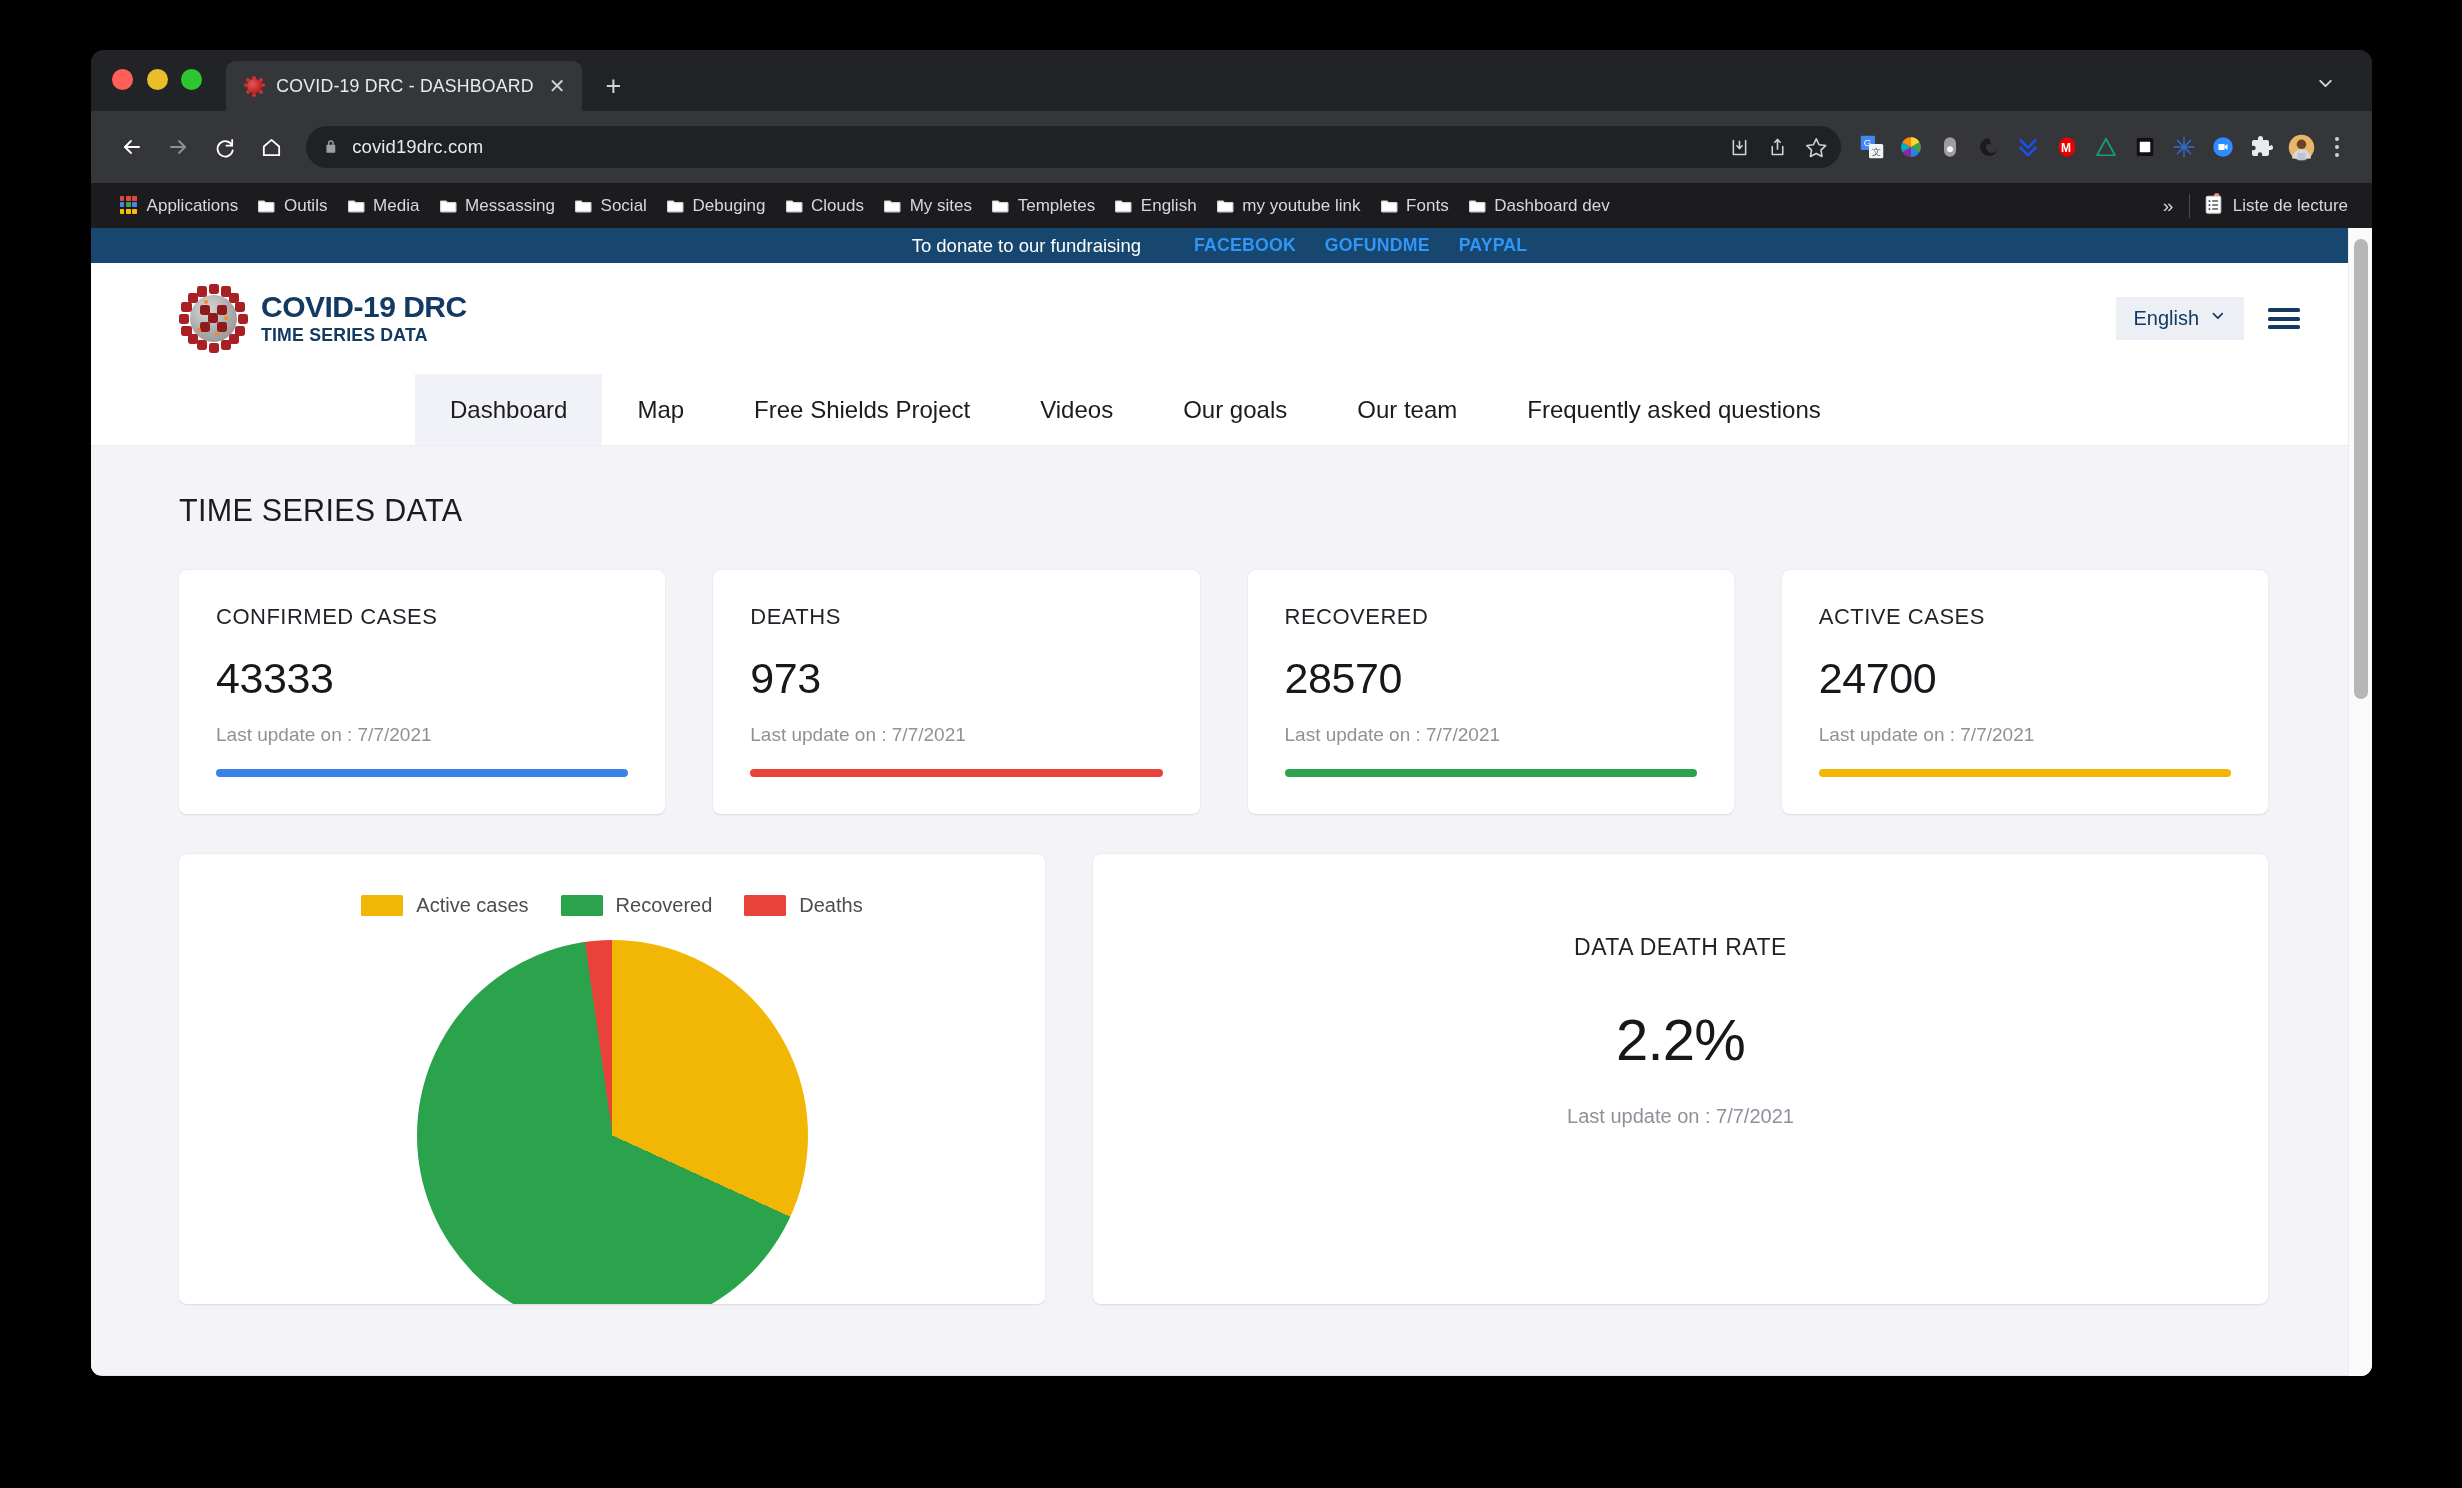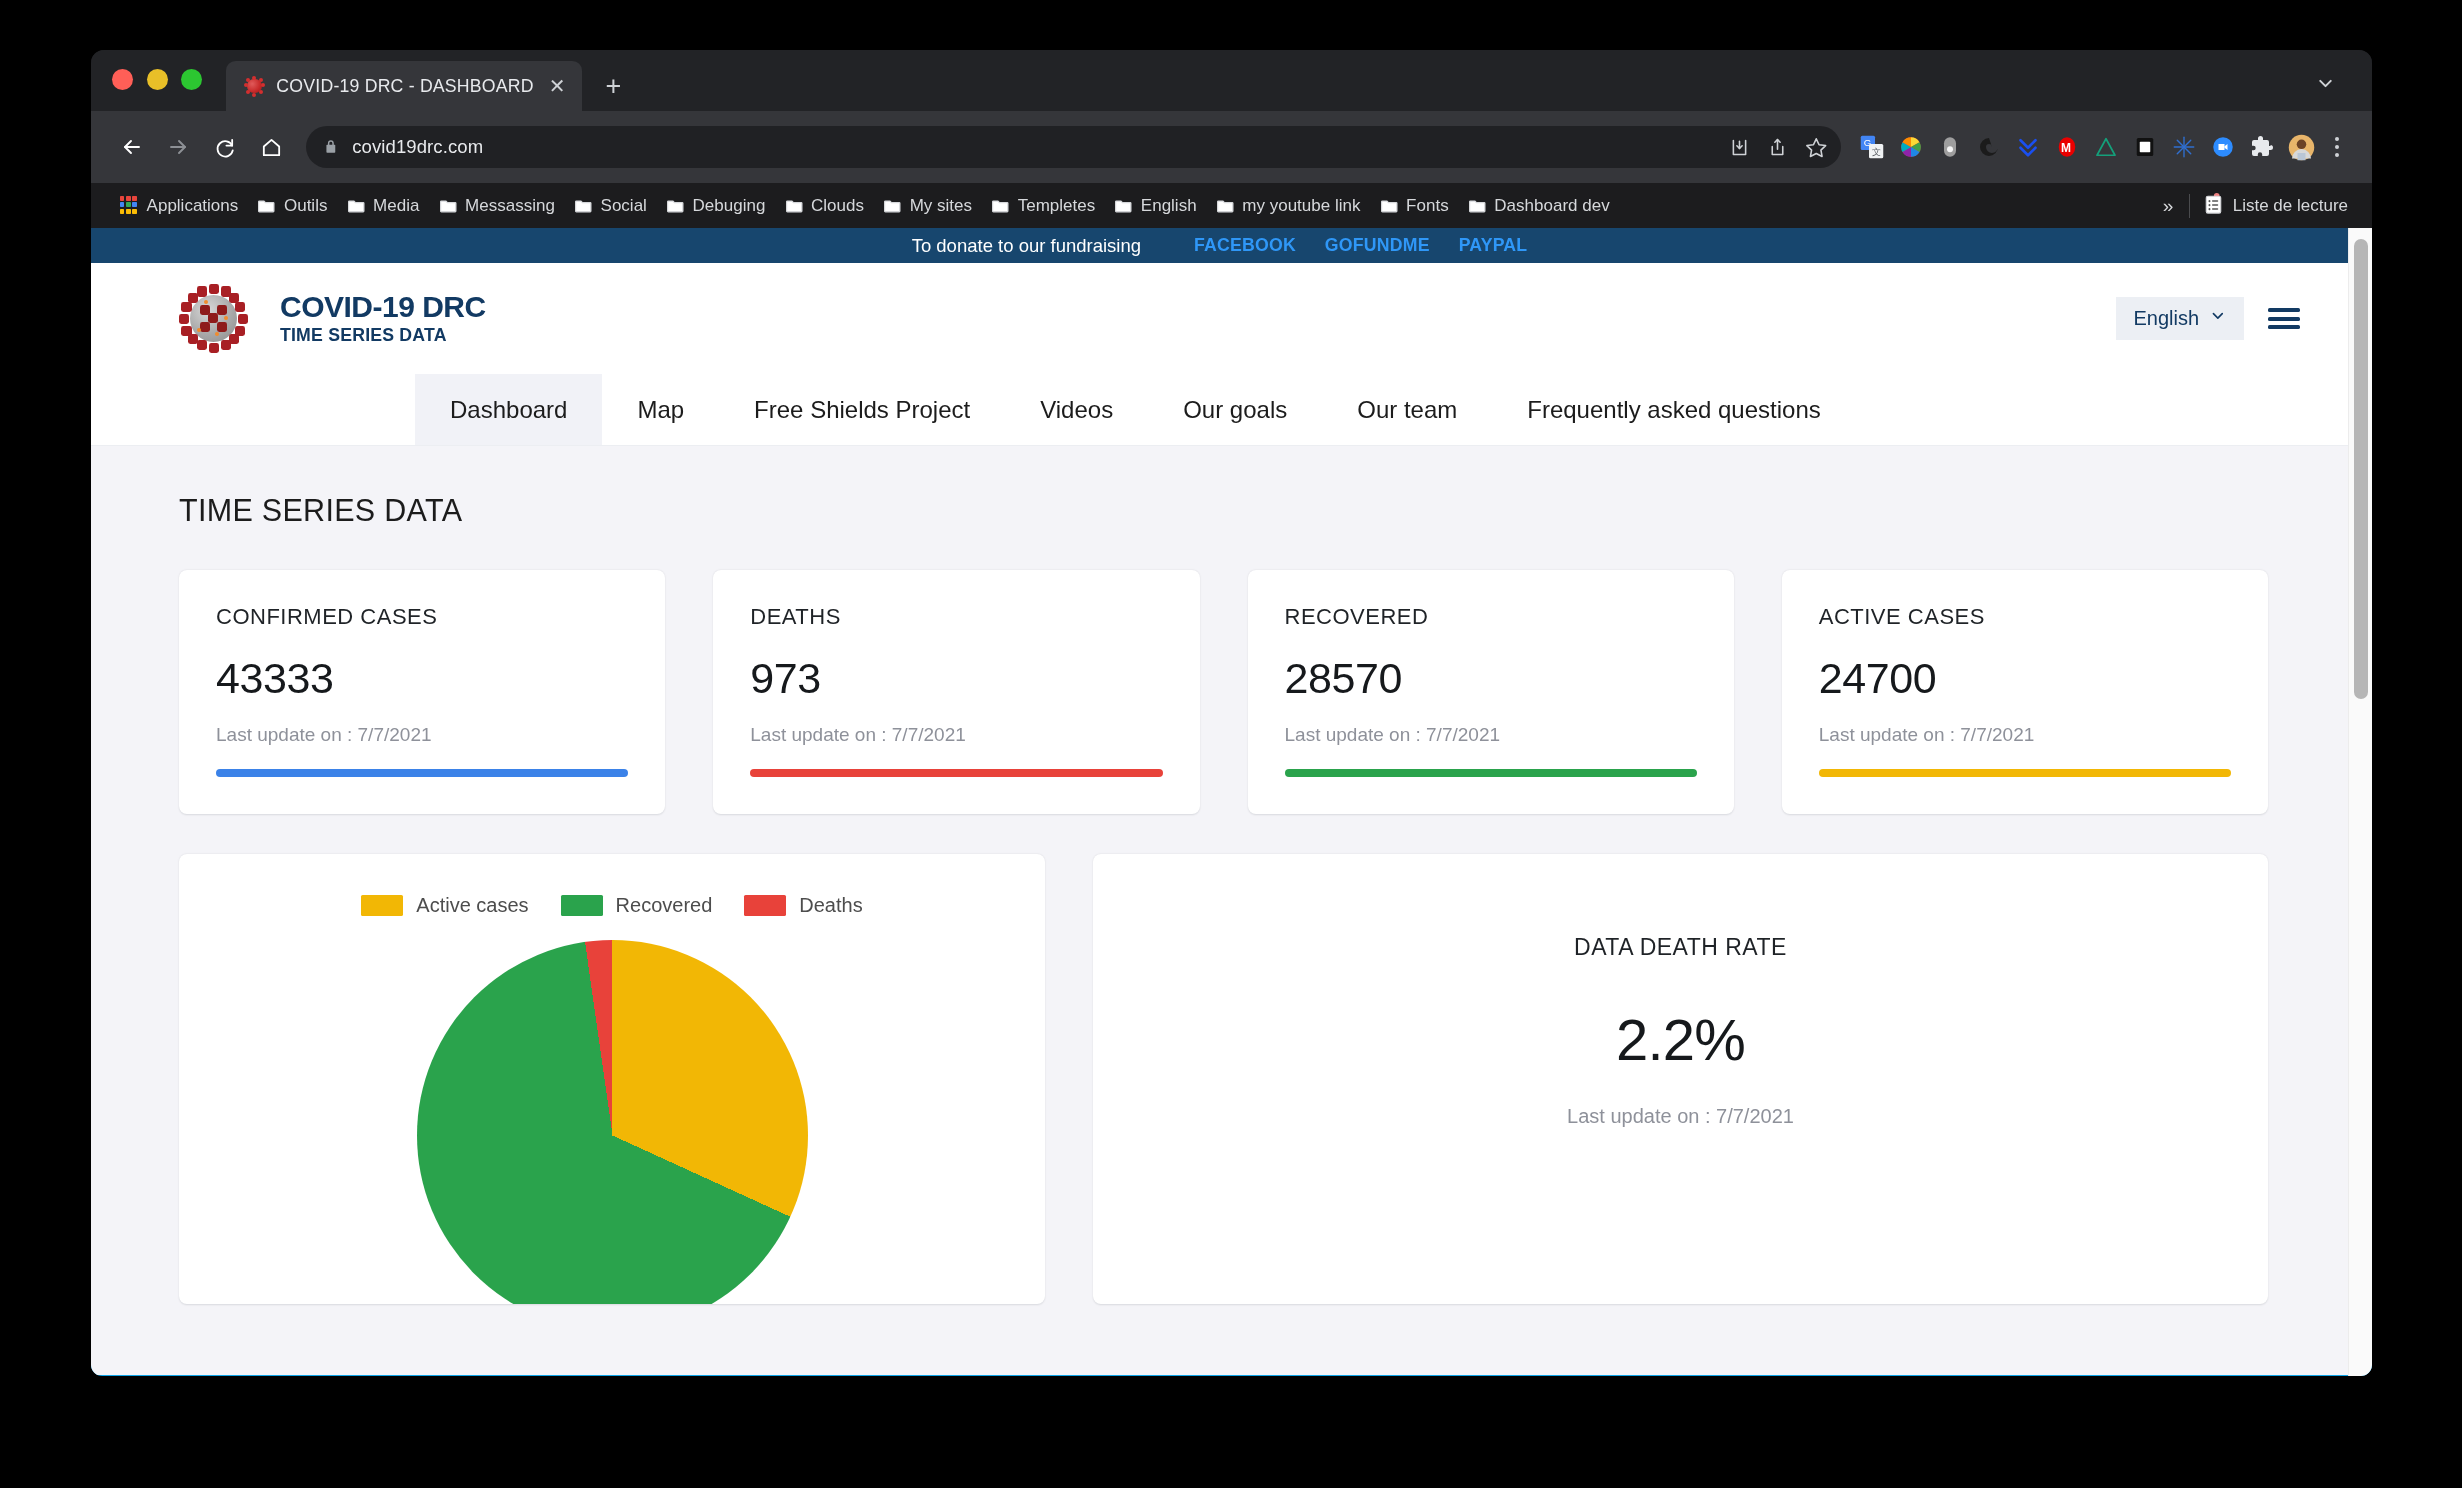--- a/index.html
+++ b/index.html
@@ -149,21 +149,21 @@
     gap: 1.6px;
   }
   .apps-grid i { display: block; width: 4.8px; height: 4.8px; border-radius: 0.8px; }
   .bm-overflow { color: #d6d8db; font-size: 19px; padding: 0 11.3px; margin-left: auto; }
   .bm-divider { width: 0.8px; height: 24px; background: #4a4b4e; margin: 0 4.8px; }
   .reading-list { display: flex; align-items: center; gap: 8.8px; padding: 4.8px 8px; }
 
   
   .viewport {
     flex: 1;
-    background: #0ea5e9;
+    background: #e5e5e5;
     position: relative;
     overflow: hidden;
     display: flex;
   }
   .page { flex: 1; overflow: hidden; position: relative; }
 
   
   .donate-bar {
     background: #17466e;
     height: 35px;
@@ -174,21 +174,21 @@
   }
   .donate-links { display: flex; gap: 29px; }
   .donate-links a { color: #2f97f7; text-decoration: none; font-weight: bold; font-size: 17.7px; letter-spacing: 0.2px; }
 
   .site-header {
     background: #ffffff;
     height: 111px;
     display: flex; align-items: center;
     padding: 0 48px 0 88px;
   }
-  .logo { display: flex; align-items: center; gap: 32px; }
+  .logo { display: flex; align-items: center; gap: 13px; }
   .virus-logo { width: 69px; height: 69px; position: relative; flex: none; }
   .virus-logo .core {
     position: absolute; left: 11.3px; top: 11.3px; width: 47px; height: 47px;
     border-radius: 50%;
     background: radial-gradient(circle at 38% 32%, #d8d8d8 0%, #a9a9a9 55%, #8a8a8a 100%);
   }
   .virus-logo .sp {
     position: absolute; width: 10.4px; height: 10.4px; border-radius: 2.4px;
     background: #a81f24;
   }

